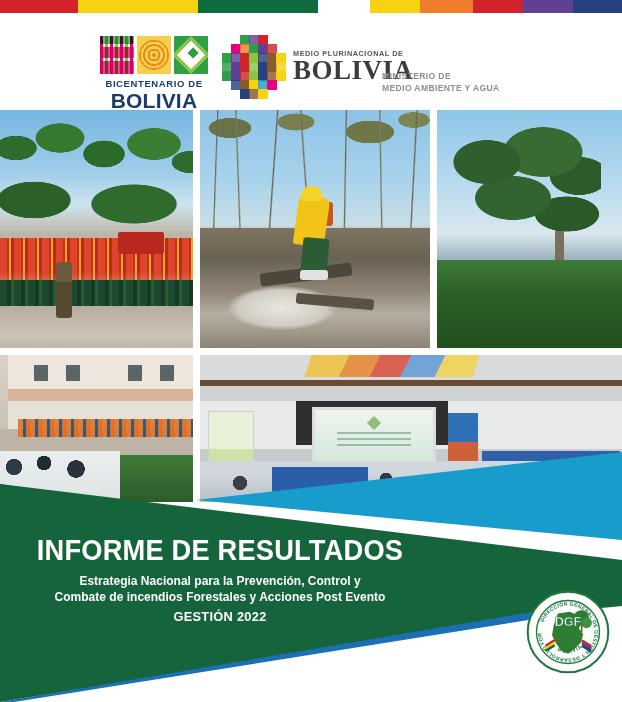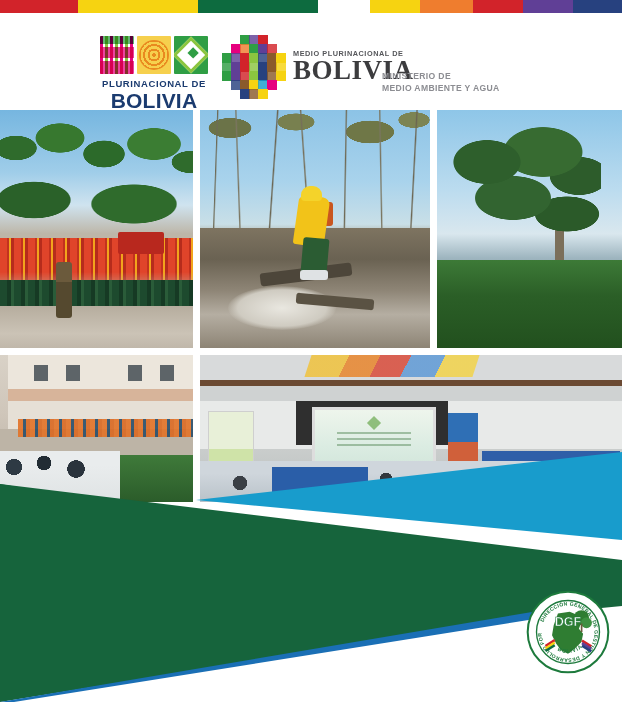--- a/index.html
+++ b/index.html
@@ -283,21 +283,21 @@
     <div class="logo-bicentenario">
       <div class="bic-marks">
         <div class="bic-sq two"></div>
         <div class="bic-sq zeroA">
           <div class="spiral"></div>
         </div>
         <div class="bic-sq zeroB">
           <div class="diamond"></div>
         </div>
       </div>
-      <div class="bic-line1">PLURINACIONAL DE</div>
+      <div class="bic-line1">BICENTENARIO DE</div>
       <div class="bic-line2">BOLIVIA</div>
     </div>
 
     <div class="logo-estado">
       <div class="wiphala" id="wiphala">
           <span class="cell" style="left: 18px; top: 0px; background: rgb(47, 158, 68); opacity: 1;"></span>
           <span class="cell" style="left: 27px; top: 0px; background: rgb(96, 63, 150); opacity: 0.82;"></span>
           <span class="cell" style="left: 36px; top: 0px; background: rgb(210, 35, 42); opacity: 1;"></span>
           <span class="cell" style="left: 9px; top: 9px; background: rgb(230, 0, 126); opacity: 1;"></span>
           <span class="cell" style="left: 18px; top: 9px; background: rgb(239, 125, 46); opacity: 0.82;"></span>
@@ -415,20 +415,26 @@
   </div>
 
   <svg class="shape" viewBox="0 0 622 702">
     <polygon id="sh-cyan" points="622,702 622,452 196,500 622,540" fill="#189ccc"></polygon>
     <polygon id="sh-green" points="0,702 0,484 622,588 622,702" fill="#16643c"></polygon>
     <polygon id="sh-green2" points="0,484 0,702 430,702 622,600 622,560" fill="#16643c"></polygon>
     <polygon id="sh-white" points="622,702 0,702 560,612 622,606" fill="#ffffff"></polygon>
     <polygon id="sh-line" points="0,702 556,608 560,615 14,702" fill="#1a6fb5"></polygon>
   </svg>
 
+  <div class="titleblock">
+    <div class="t-main">INFORME DE RESULTADOS</div>
+    <div class="t-sub">Estrategia Nacional para la Prevención, Control y</div>
+    <div class="t-sub">Combate de incendios Forestales y Acciones Post Evento</div>
+    <div class="t-year">GESTIÓN 2022</div>
+  </div>
 
   <svg class="seal" viewBox="0 0 100 100">
     <circle cx="50" cy="50" r="48" fill="#ffffff" stroke="#1d7a3c" stroke-width="2.4"></circle>
     <circle cx="50" cy="50" r="37.5" fill="#ffffff" stroke="#1d7a3c" stroke-width="1.6"></circle>
     <defs>
       <path id="ringpath" d="M50,50 m-31.5,0 a31.5,31.5 0 1,1 63,0 a31.5,31.5 0 1,1 -63,0"></path>
       <path id="ringbot" d="M50,50 m-25,0 a25,25 0 0,0 50,0"></path>
     </defs>
     <text font-size="6.1" font-family="'Liberation Sans',sans-serif" font-weight="700" fill="#1d7a3c" letter-spacing="0.35">
       <textPath href="#ringpath" startOffset="6%">DIRECCIÓN GENERAL DE GESTIÓN Y DESARROLLO FORESTAL</textPath>

